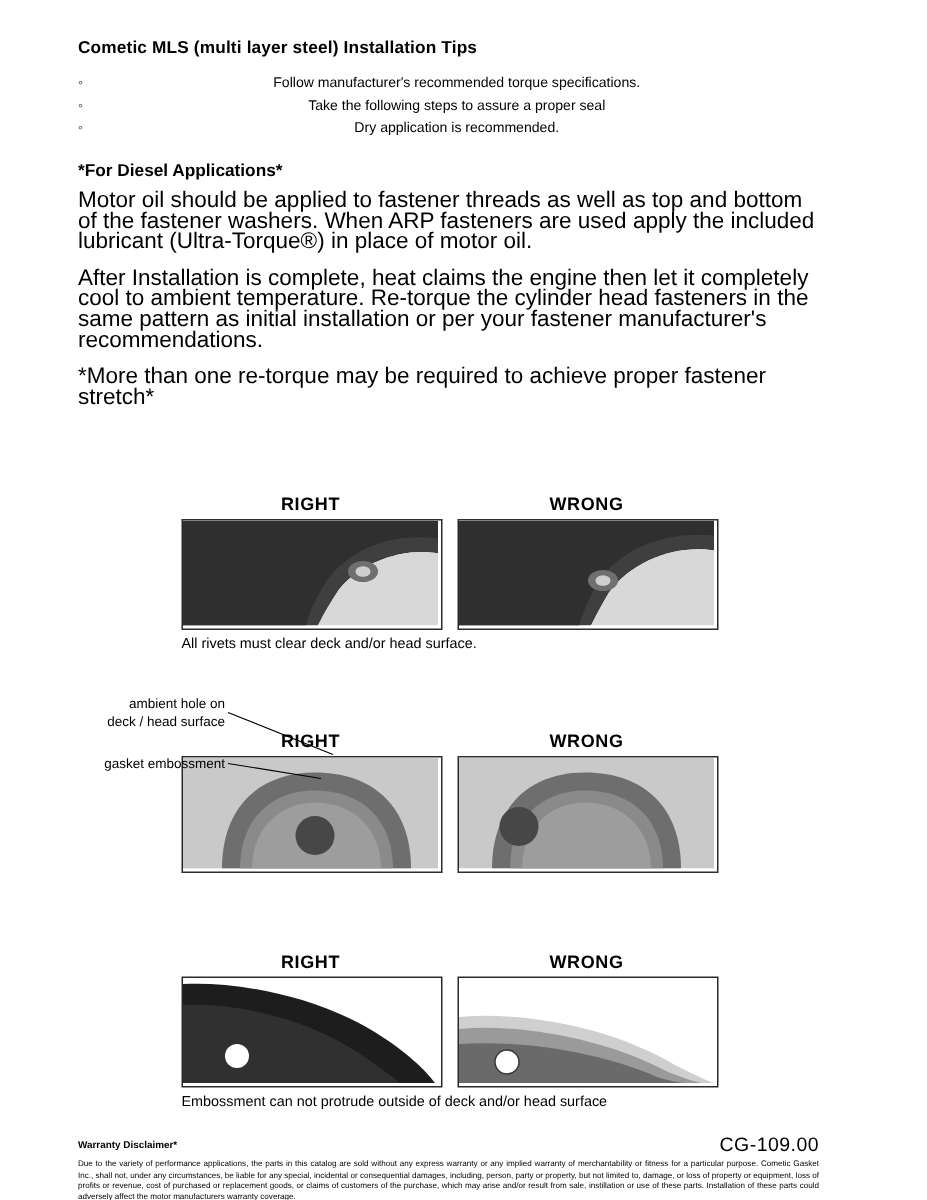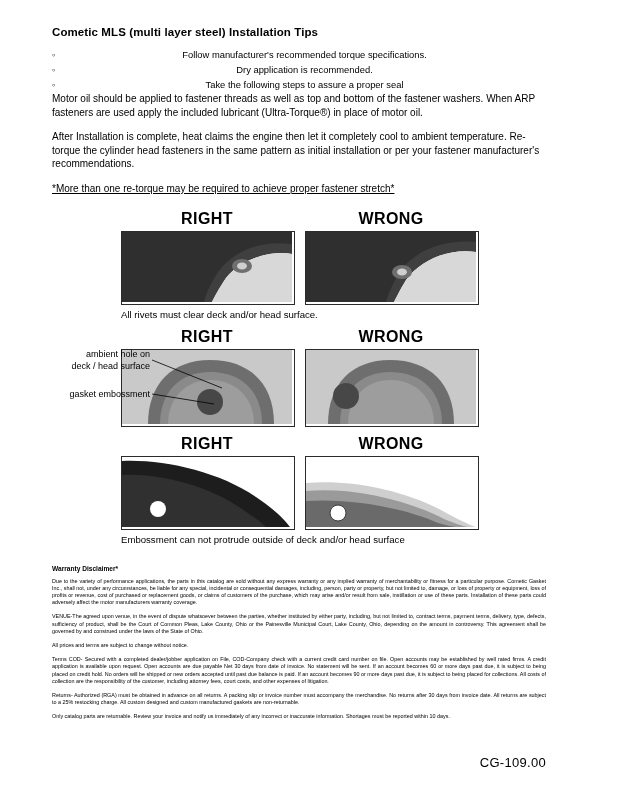--- a/index.html
+++ b/index.html
@@ -64,46 +64,46 @@
     left: 0;
     top: 0;
     font-size: 9.4px;
   }
   h2.section {
     font-size: 11.5px;
     font-weight: bold;
     margin: 16px 0 7px 0;
   }
   p.body {
-    font-size: 10px;
+    font-size: 15px;
     line-height: 13.6px;
     margin: 0 0 11px 0;
   }
   p.body.last {
     margin-bottom: 0;
-    text-decoration: underline;
   }
   .figures {
     margin-top: 14px;
     position: relative;
   }
   .figrow {
     display: flex;
     gap: 12px;
     justify-content: center;
   }
   .figcol {
     width: 172px;
   }
   .figlabel {
     text-align: center;
-    font-size: 16px;
+    font-size: 12px;
     font-weight: bold;
     letter-spacing: 0.4px;
     margin-bottom: 3px;
+    margin-top: 44px;
   }
   .figbox {
     width: 172px;
     height: 72px;
     border: 1px solid #2b2b2b;
     background: #ffffff;
     overflow: hidden;
     position: relative;
   }
   .figbox.tall {
@@ -161,24 +161,25 @@
 </style>
 </head>
 <body>
 
 <div class="page">
 
   <h1 class="title">Cometic MLS (multi layer steel) Installation Tips</h1>
 
   <ul class="bullets">
     <li>Follow manufacturer's recommended torque specifications.</li>
+    <li>Take the following steps to assure a proper seal</li>
     <li>Dry application is recommended.</li>
-    <li>Take the following steps to assure a proper seal</li>
   </ul>
 
+  <h2 class="section">*For Diesel Applications*</h2>
   <p class="body">Motor oil should be applied to fastener threads as well as top and bottom of the fastener washers.  When ARP fasteners are used apply the included lubricant (Ultra-Torque®) in place of motor oil.</p>
   <p class="body">After Installation is complete, heat claims the engine then let it completely cool to ambient temperature. Re-torque the cylinder head fasteners in the same pattern as initial installation or per your fastener manufacturer's recommendations.</p>
   <p class="body last">*More than one re-torque may be required to achieve proper fastener stretch*</p>
 
   <div class="figures">
 
     <div class="figrow">
       <div class="figcol">
         <div class="figlabel">RIGHT</div>
         <div class="figbox">

